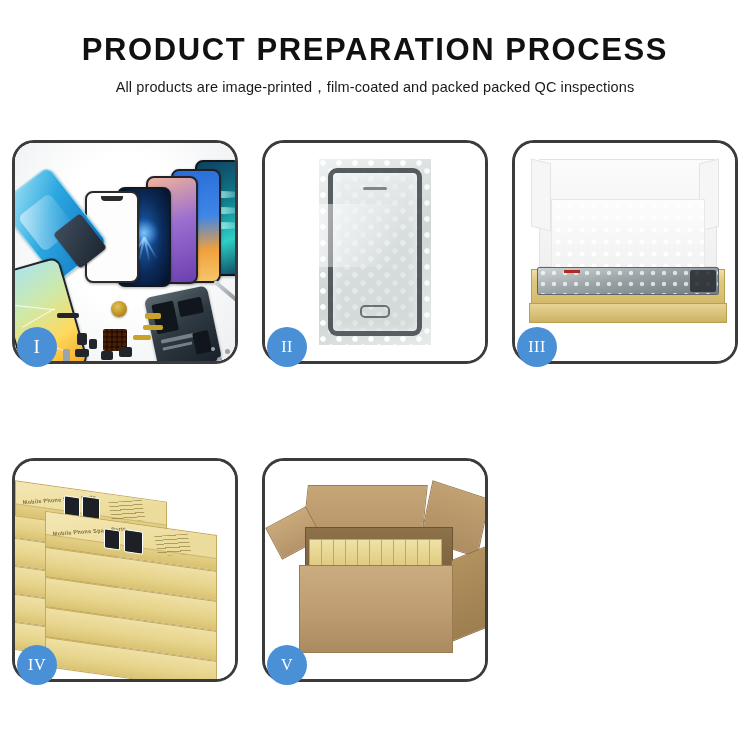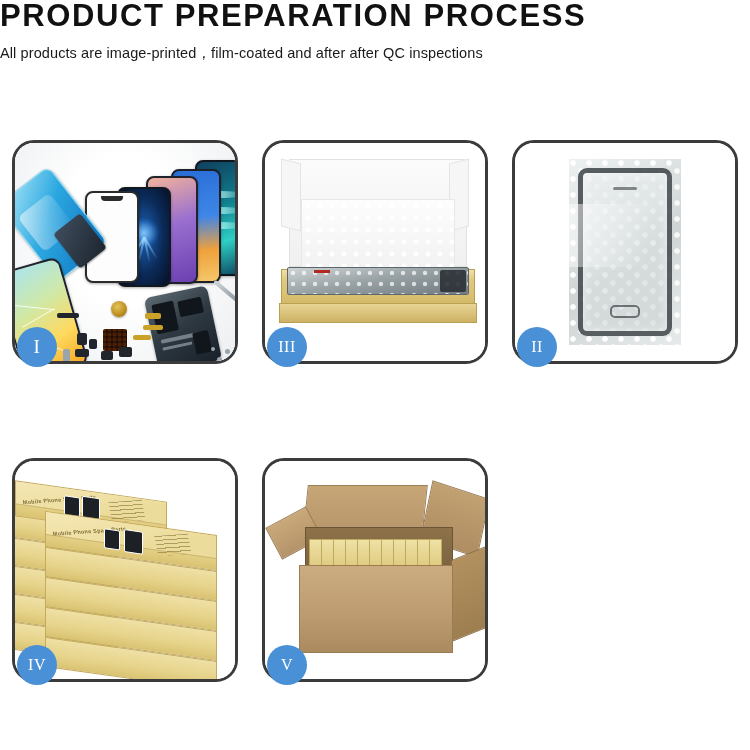--- a/index.html
+++ b/index.html
@@ -10,21 +10,21 @@
   body {
     width: 750px;
     height: 750px;
     overflow: hidden;
     font-family: "Liberation Sans", sans-serif;
     position: relative;
   }
   .page { position: relative; width: 750px; height: 750px; background: #fff; }
 
   
-  .header { }
+  .header { text-align: center; padding-top: 34px; }
   .title {
     font-family: "Liberation Sans", sans-serif;
     font-size: 31px;
     font-weight: 700;
     letter-spacing: 1.6px;
     color: #111111;
     line-height: 1;
     white-space: nowrap;
   }
   .subtitle {
@@ -401,21 +401,21 @@
     transform: rotate(-9deg); border:1px solid #eaeaea;
   }
 </style>
 </head>
 <body>
 
 <div class="page">
 
   <div class="header">
     <div class="title">PRODUCT PREPARATION PROCESS</div>
-    <div class="subtitle">All products are image-printed，film-coated and after after QC inspections</div>
+    <div class="subtitle">All products are image-printed，film-coated and packed packed QC inspections</div>
   </div>
 
   <div class="grid">
 
     <div class="panel">
       <div class="panel-inner p1">
         <div class="scene">
           <div class="vign"></div>
 
           <div class="ph ph-teal">
@@ -469,50 +469,50 @@
           <div class="part dark" style="left:104px; top:204px; width:13px; height:10px;"></div>
           <div class="part steel" style="left:202px; top:214px; width:5px;  height:5px; border-radius:50%;"></div>
           <div class="part steel" style="left:210px; top:206px; width:5px;  height:5px; border-radius:50%;"></div>
           <div class="part steel" style="left:196px; top:204px; width:4px;  height:4px; border-radius:50%;"></div>
         </div>
       </div>
       <div class="badge">I</div>
     </div>
 
     <div class="panel">
+      <div class="panel-inner p2">
+        <div class="scene">
+          <div class="bw-card">
+            <div class="glass">
+              <div class="ear"></div>
+              <div class="home"></div>
+            </div>
+            <div class="sheen"></div>
+          </div>
+        </div>
+      </div>
+      <div class="badge wide">II</div>
+    </div>
+
+    <div class="panel">
       <div class="panel-inner p3">
         <div class="scene">
           <div class="b3-lidback"></div>
           <div class="b3-flapL"></div>
           <div class="b3-flapR"></div>
           <div class="b3-foam"></div>
           <div class="b3-tray"></div>
           <div class="b3-item">
             <div class="red"></div>
             <div class="endcap"></div>
           </div>
           <div class="b3-frontlip"></div>
         </div>
       </div>
       <div class="badge wide">III</div>
-    </div>
-
-    <div class="panel">
-      <div class="panel-inner p2">
-        <div class="scene">
-          <div class="bw-card">
-            <div class="glass">
-              <div class="ear"></div>
-              <div class="home"></div>
-            </div>
-            <div class="sheen"></div>
-          </div>
-        </div>
-      </div>
-      <div class="badge wide">II</div>
     </div>
 
     <div class="panel">
       <div class="panel-inner p4">
         <div class="scene stack">
 
           <div class="ybox" style="left:-4px; top:56px;  width:104px; height:26px; transform:skewY(8deg);"></div>
           <div class="ybox" style="left:-4px; top:84px;  width:104px; height:26px; transform:skewY(8deg);"></div>
           <div class="ybox" style="left:-4px; top:112px; width:104px; height:26px; transform:skewY(8deg);"></div>
           <div class="ybox" style="left:-4px; top:140px; width:104px; height:26px; transform:skewY(8deg);"></div>

